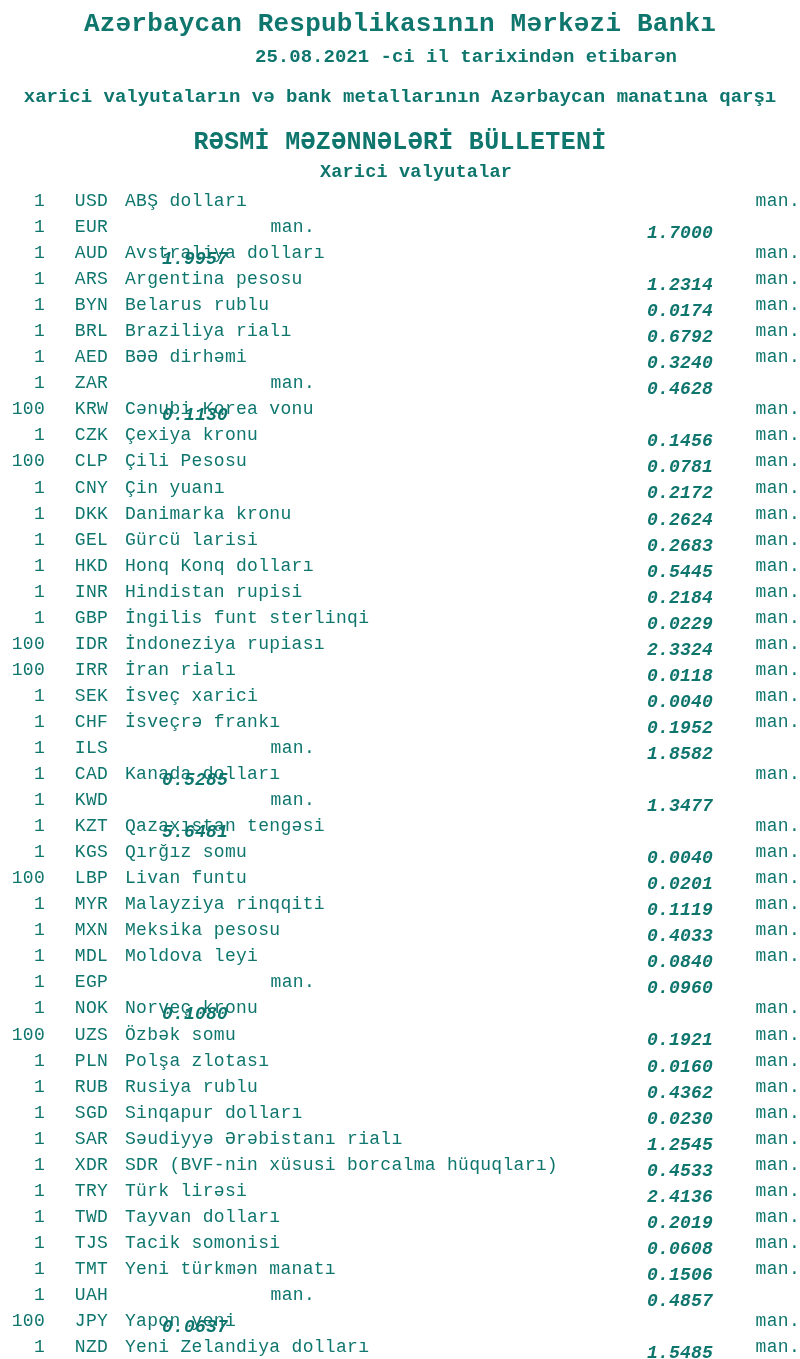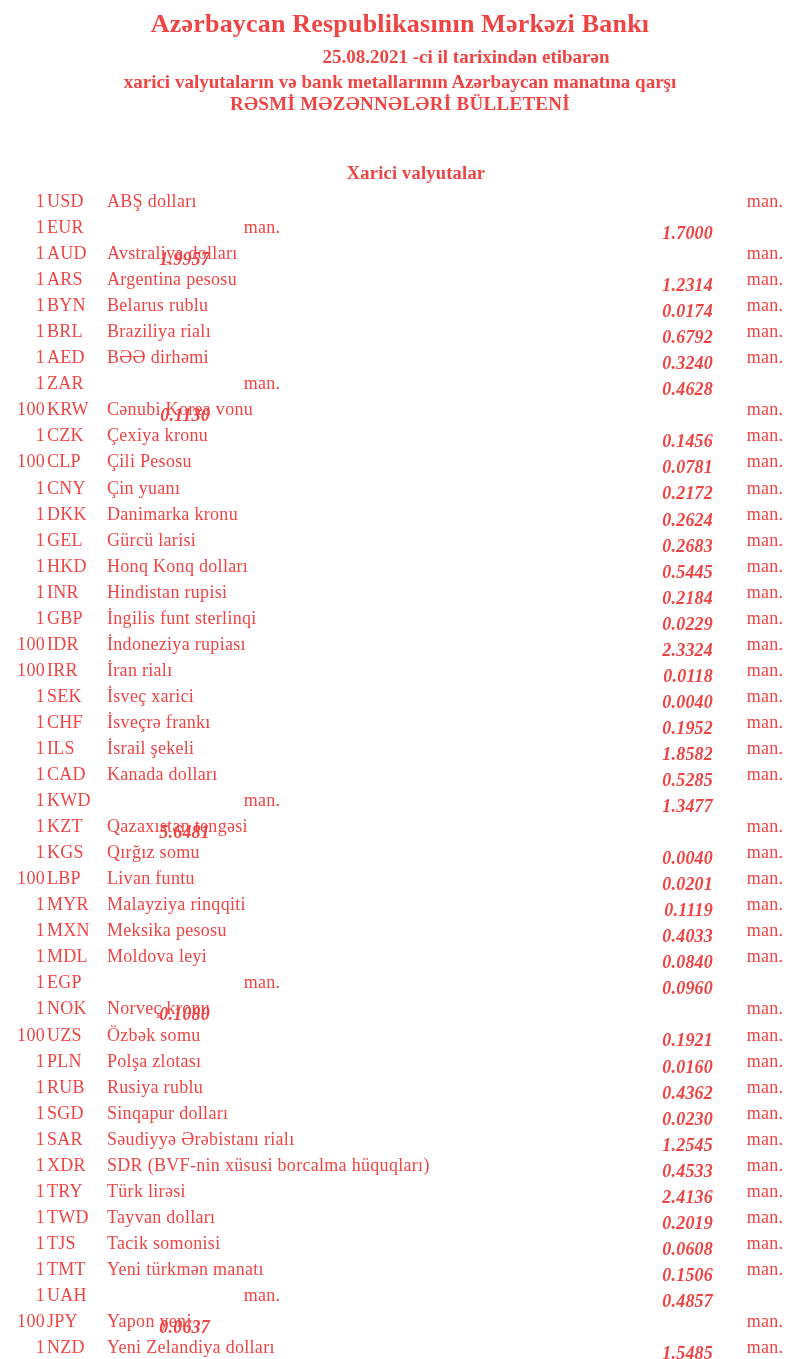--- a/index.html
+++ b/index.html
@@ -5,22 +5,22 @@
   html, body {
     margin: 0;
     padding: 0;
     background: #ffffff;
   }
   .page {
     position: relative;
     width: 800px;
     height: 1359px;
     background: #ffffff;
-    color: #ef4444;
-    font-family: Liberation Serif, serif;
+    color: #0f766e;
+    font-family: Liberation Mono, monospace;
     overflow: hidden;
   }
   .header {
     position: absolute;
     top: 8px;
     left: 0;
     width: 100%;
     text-align: center;
     font-weight: bold;
   }
@@ -32,26 +32,26 @@
   .date-line {
     font-size: 19px;
     line-height: 22px;
     margin-top: 6px;
     position: relative;
     left: 66px;
   }
   .subtitle {
     font-size: 19px;
     line-height: 22px;
-    margin-top: 3px;
+    margin-top: 18px;
   }
   .bulletin {
-    font-size: 19px;
+    font-size: 25px;
     line-height: 22px;
-    margin-top: 0;
+    margin-top: 24px;
     letter-spacing: 0.3px;
   }
   .section-title {
     position: absolute;
     top: 162px;
     left: 0;
     width: 100%;
     text-align: center;
     font-weight: bold;
     font-size: 18.5px;
@@ -75,43 +75,43 @@
   }
   .cell { display: block; }
   .cell.qty {
     width: 45px;
     text-align: right;
     flex: 0 0 45px;
   }
   .cell.code {
     width: 53px;
     flex: 0 0 53px;
-    margin-left: 2px;
-    text-align: left;
+    margin-left: 20px;
+    text-align: center;
   }
   .cell.name {
     flex: 1 1 auto;
     padding-left: 7px;
     overflow: hidden;
   }
   .cell.rate {
     width: 110px;
     flex: 0 0 110px;
     text-align: right;
     font-weight: bold;
     font-style: italic;
     letter-spacing: 0.2px;
     margin-top: 32px;
   }
   .cell.unit {
     width: 87px;
     flex: 0 0 87px;
     box-sizing: border-box;
     padding-left: 17px;
-    text-align: center;
+    text-align: right;
   }
 </style>
 </head>
 <body>
 
 <div class="page">
   <div class="header">
     <div class="title">Azərbaycan Respublikasının Mərkəzi Bankı</div>
     <div class="date-line">25.08.2021 -ci il tarixindən etibarən</div>
     <div class="subtitle">xarici valyutaların və bank metallarının Azərbaycan manatına qarşı</div>
@@ -262,21 +262,20 @@
       <div class="row">
         <span class="cell qty">1</span>
         <span class="cell code">CHF</span>
         <span class="cell name">İsveçrə frankı</span>
         <span class="cell rate">1.8582</span>
         <span class="cell unit">man.</span>
       </div>
       <div class="row">
         <span class="cell qty">1</span>
         <span class="cell code">ILS</span>
-        <span class="cell name">İsrail şekeli</span>
         <span class="cell rate">0.5285</span>
         <span class="cell unit">man.</span>
       </div>
       <div class="row">
         <span class="cell qty">1</span>
         <span class="cell code">CAD</span>
         <span class="cell name">Kanada dolları</span>
         <span class="cell rate">1.3477</span>
         <span class="cell unit">man.</span>
       </div>

